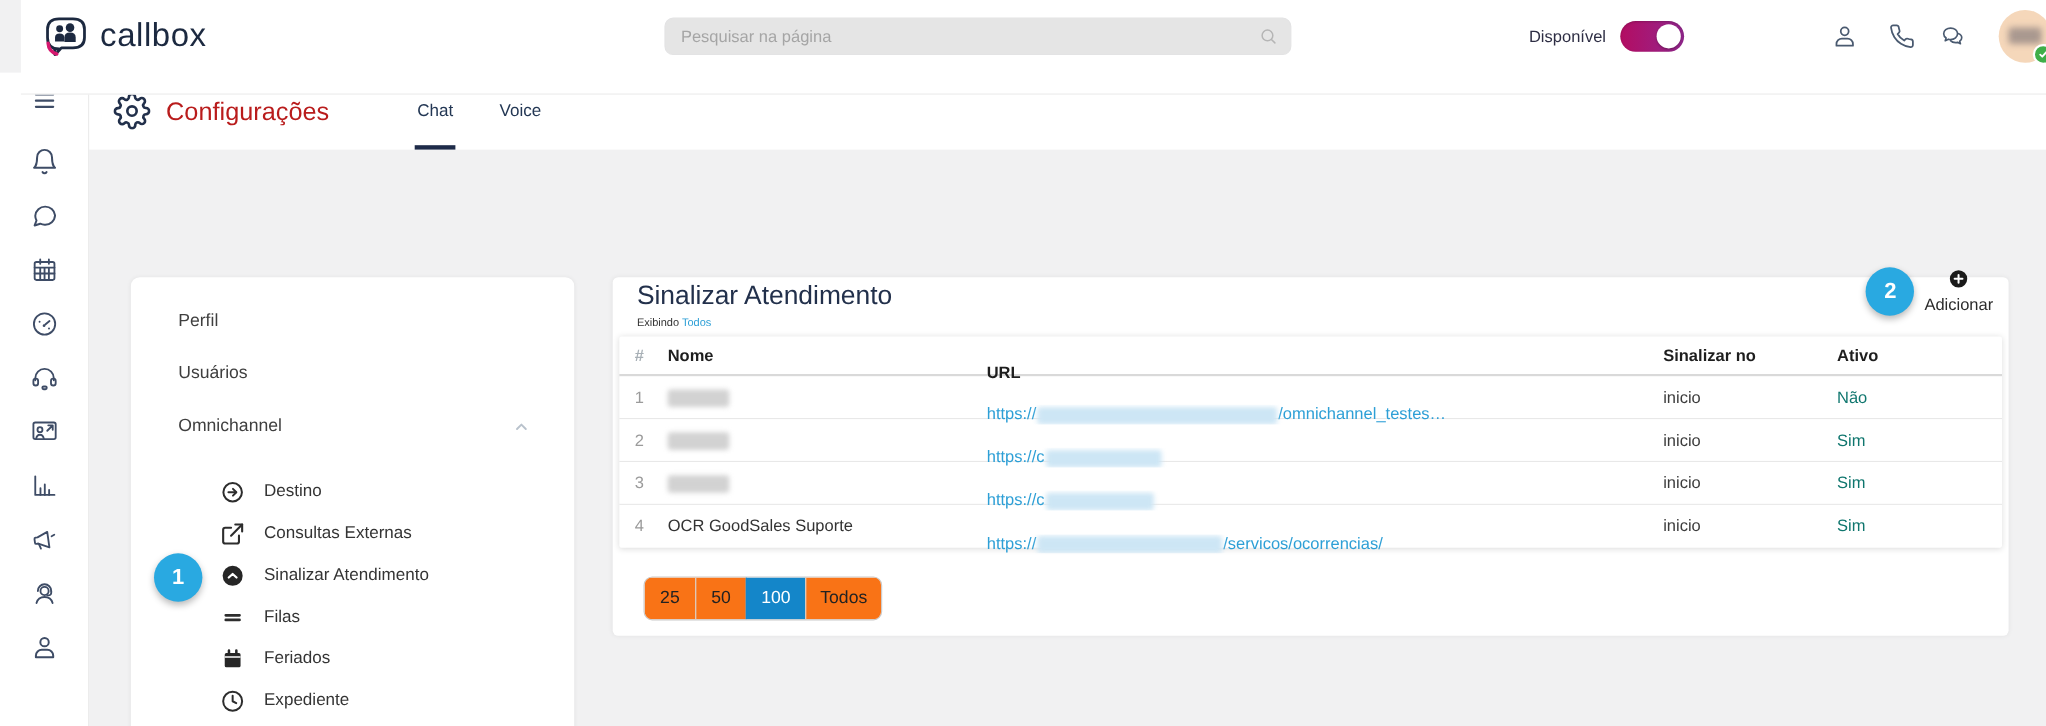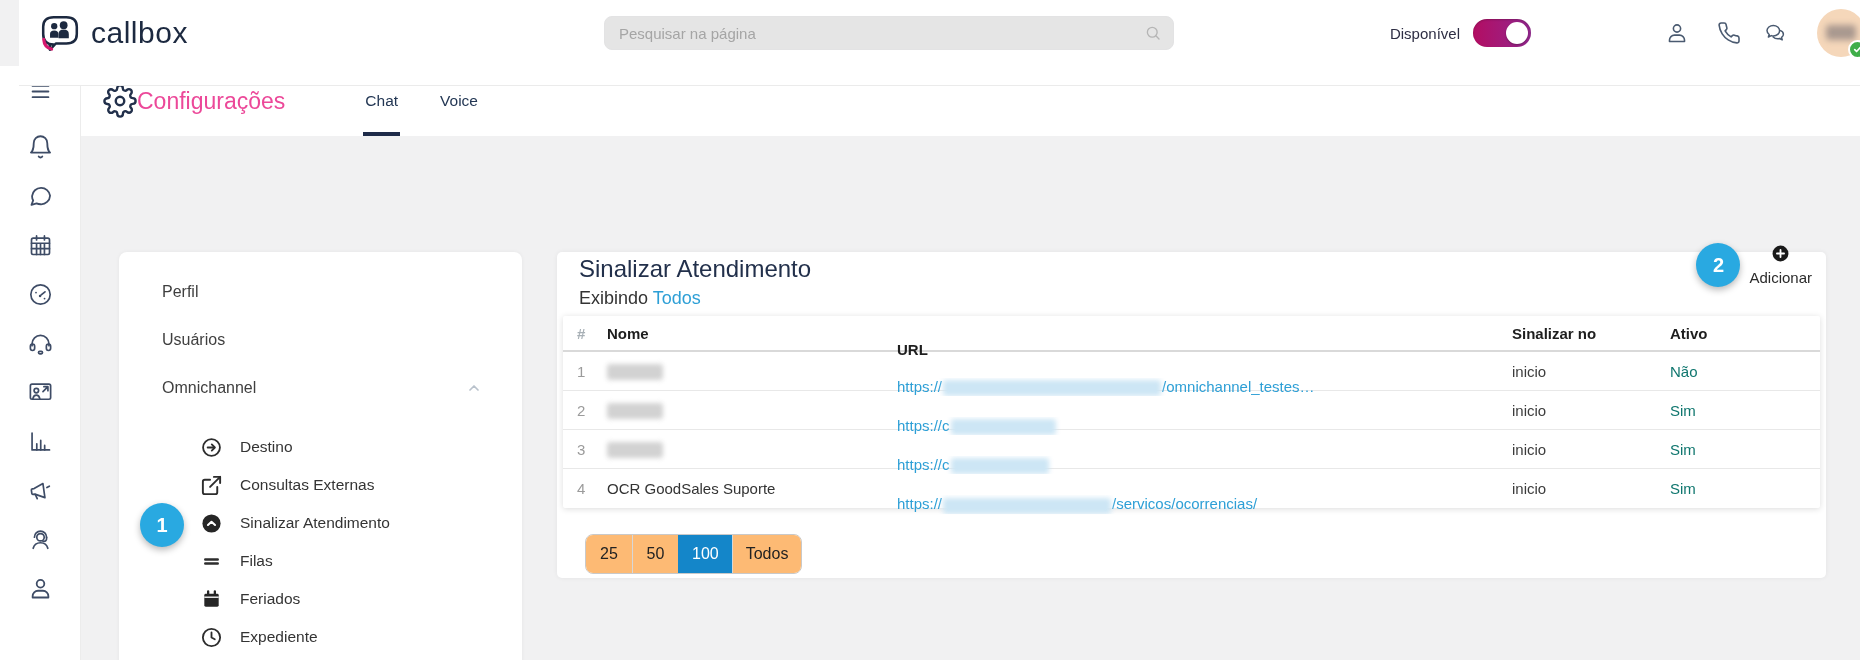--- a/index.html
+++ b/index.html
@@ -26,40 +26,40 @@
   .status-dot { position:absolute; right:-2px; bottom:-2px; width:19px; height:19px; border-radius:50%; background:#3fae49; border:2px solid #fff; display:flex; align-items:center; justify-content:center; }
 
   
   .rail { position:absolute; left:0; top:66px; width:81px; height:594px; background:#fff; border-right:1px solid #ececec; display:flex; flex-direction:column; align-items:center; padding-top:12px; gap:22px; z-index:4; }
   .rail-ico { width:27px; height:27px; color:#3e4c66; cursor:pointer; flex:none; }
   .rail-ico.first { margin-bottom:7px; }
 
   
   .settingsbar { position:absolute; left:81px; top:66px; width:1779px; height:70px; background:#fff; display:flex; align-items:center; }
   .gear { margin-left:22px; color:#22304b; }
-  .settings-title { font-size:23px; color:#ec4899; font-weight:500; }
+  .settings-title { margin-left:14px; font-size:23px; color:#b91c1c; font-weight:500; }
   .tabs { margin-left:78px; display:flex; gap:38px; height:70px; }
   .tab { position:relative; display:flex; align-items:center; font-size:15.5px; color:#233754; cursor:pointer; padding:0 2px; }
   .tab.active::after { content:""; position:absolute; left:0; right:0; bottom:0; height:4px; background:#1e2b49; }
 
   
   .menu-card { position:absolute; left:119px; top:252px; width:403px; height:430px; background:#fff; border-radius:8px 8px 0 0; box-shadow:0 0 4px rgba(0,0,0,.05); padding-top:16px; }
   .menu-item { height:48px; display:flex; align-items:center; padding:0 40px 0 43px; font-size:16px; color:#3f3f3f; cursor:pointer; }
   .menu-item .spacer { flex:1; }
   .chevron-up-light { color:#b9c2cc; }
   .submenu { padding-top:16px; }
   .sub-item { height:38px; display:flex; align-items:center; padding-left:81px; font-size:15.5px; color:#343434; cursor:pointer; }
   .sub-ico { width:23px; height:23px; color:#2d2d2d; margin-right:17px; flex:none; }
   .step-badge { position:absolute; display:flex; align-items:center; justify-content:center; width:44px; height:44px; border-radius:50%; background:#29a9e1; color:#fff; font-size:20px; font-weight:bold; box-shadow:0 3px 7px rgba(0,0,0,.28); z-index:6; }
   .badge-menu { left:21px; top:251px; }
 
   
   .main-panel { position:absolute; left:557px; top:252px; width:1269px; height:326px; background:#fff; border-radius:5px; box-shadow:0 0 5px rgba(0,0,0,.06); padding:2px 0 0 22px; }
   .main-title { font-size:24px; line-height:30px; color:#22304b; font-weight:500; }
-  .main-sub { margin-top:4px; font-size:18px; color:#333; }
+  .main-sub { margin-top:4px; font-size:10px; color:#333; }
   .link-blue { color:#2d9fd6; cursor:pointer; }
   .add-group { position:absolute; top:-9px; right:14px; height:44px; display:flex; align-items:center; gap:9px; }
   .badge-add { position:static; }
   .add-btn { display:flex; align-items:center; gap:6px; cursor:pointer;flex-direction:column; }
   .add-label { font-size:15px; font-weight:500; color:#2b2b2b; }
 
   
   .table-wrap { margin:7px 6px 0 -16px; width:1257px; box-shadow:0 1px 6px rgba(0,0,0,.14); border-radius:2px; background:#fff; }
   .t-row { display:flex; align-items:center; height:39px; padding:0 14px; border-bottom:1px solid #e8e8e8; font-size:15px; }
   .t-row:last-child { border-bottom:none; }
@@ -72,21 +72,21 @@
   .col-sin { width:158px; color:#3c3c3c; }
   .col-ativo { width:136px; color:#0f766e; }
   .redact { display:inline-block; height:16px; border-radius:3px; filter:blur(2.5px); vertical-align:middle; }
   .redact-name { width:56px; background:#d2d2d2; }
   .redact-url { background:#cde6f5; margin:0 1px; }
   .rw1 { width:218px; } .rw2 { width:105px; } .rw3 { width:98px; } .rw4 { width:168px; }
   .url-link { cursor:pointer;text-align:center; }
 
   
   .pagination { display:inline-flex; margin:26px 0 0 6px; border:1px solid #c9c9c9; border-radius:8px; overflow:hidden; background:#fff; }
-  .page-btn { min-width:46px; height:38px; display:flex; align-items:center; justify-content:center; padding:0 13px; font-size:16px; color:#222; border-left:1px solid #d7d7d7; cursor:pointer; background:#fdba74; }
+  .page-btn { min-width:46px; height:38px; display:flex; align-items:center; justify-content:center; padding:0 13px; font-size:16px; color:#222; border-left:1px solid #d7d7d7; cursor:pointer; background:#f97316; }
   .page-btn:first-child { border-left:none; }
   .page-btn.active { background:#1486c9; color:#fff; border-left-color:#1486c9; }
 
   svg { display:block; }
 </style>
 </head>
 <body>
 
 <div class="frame">
 

